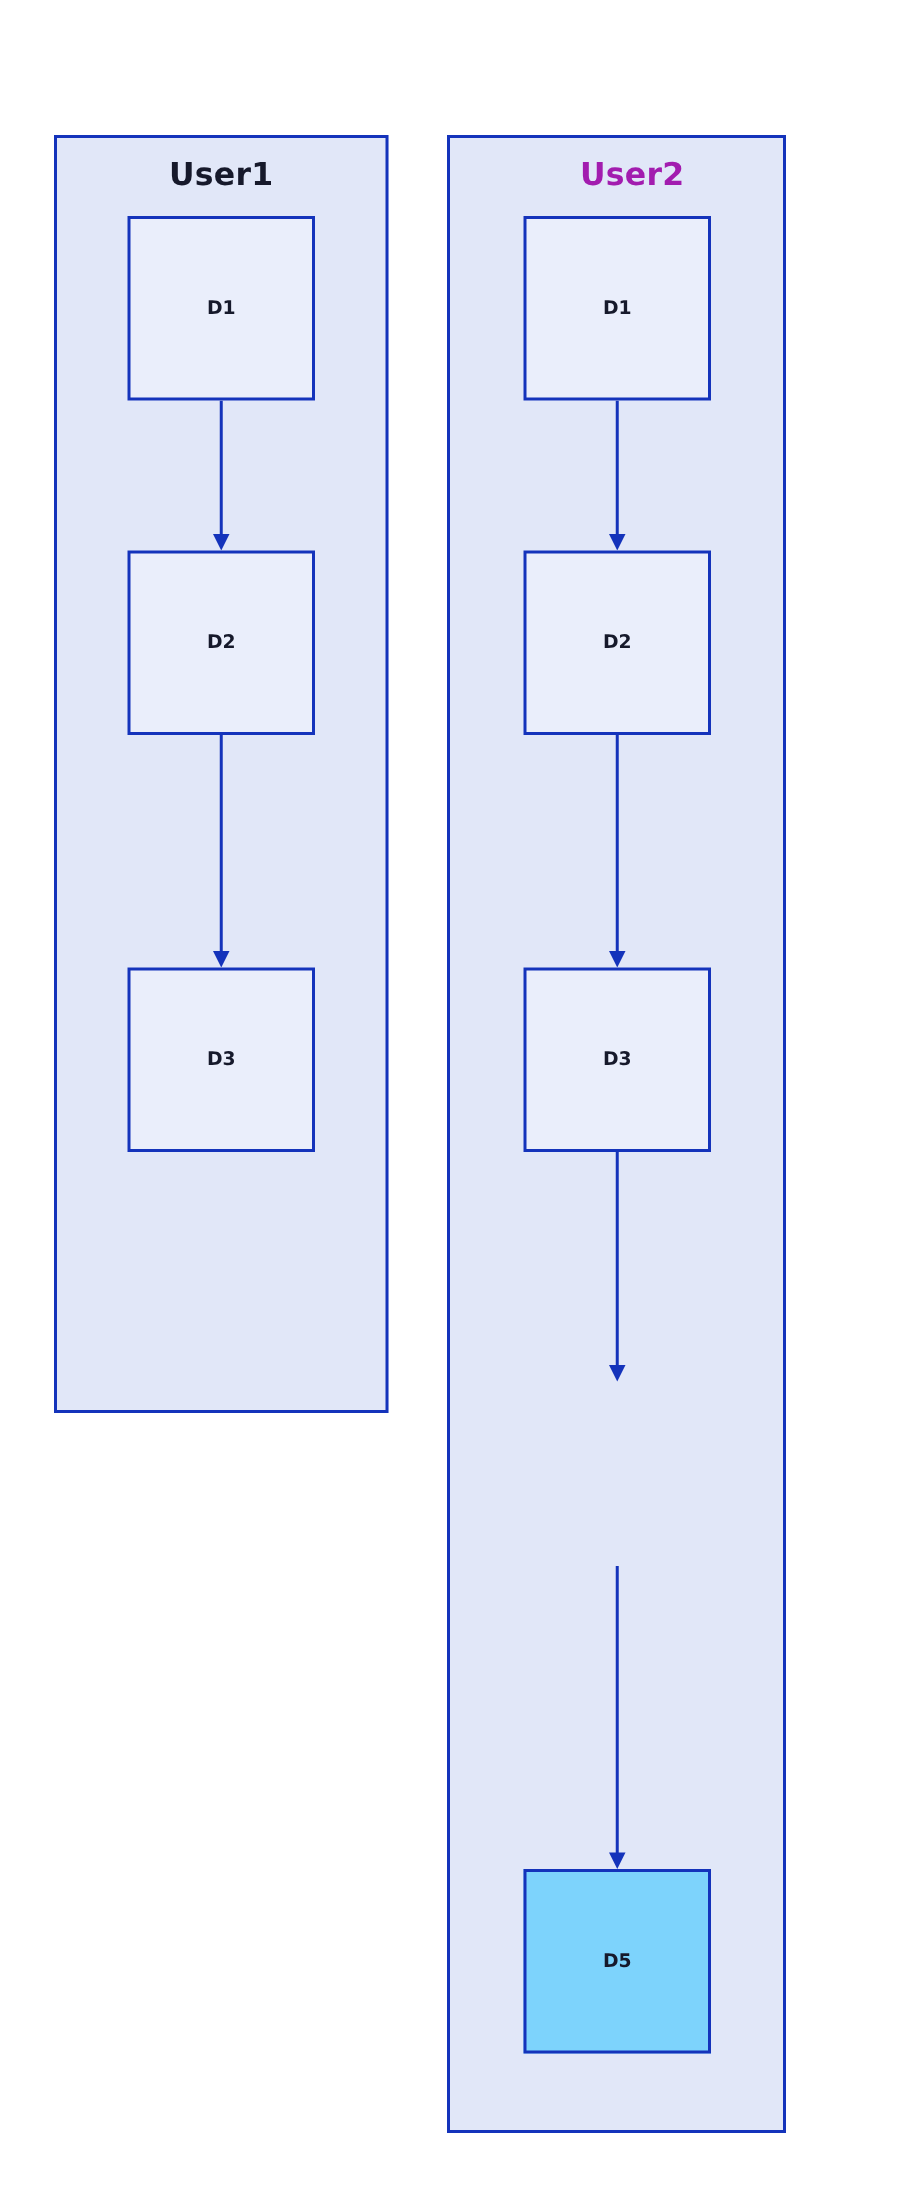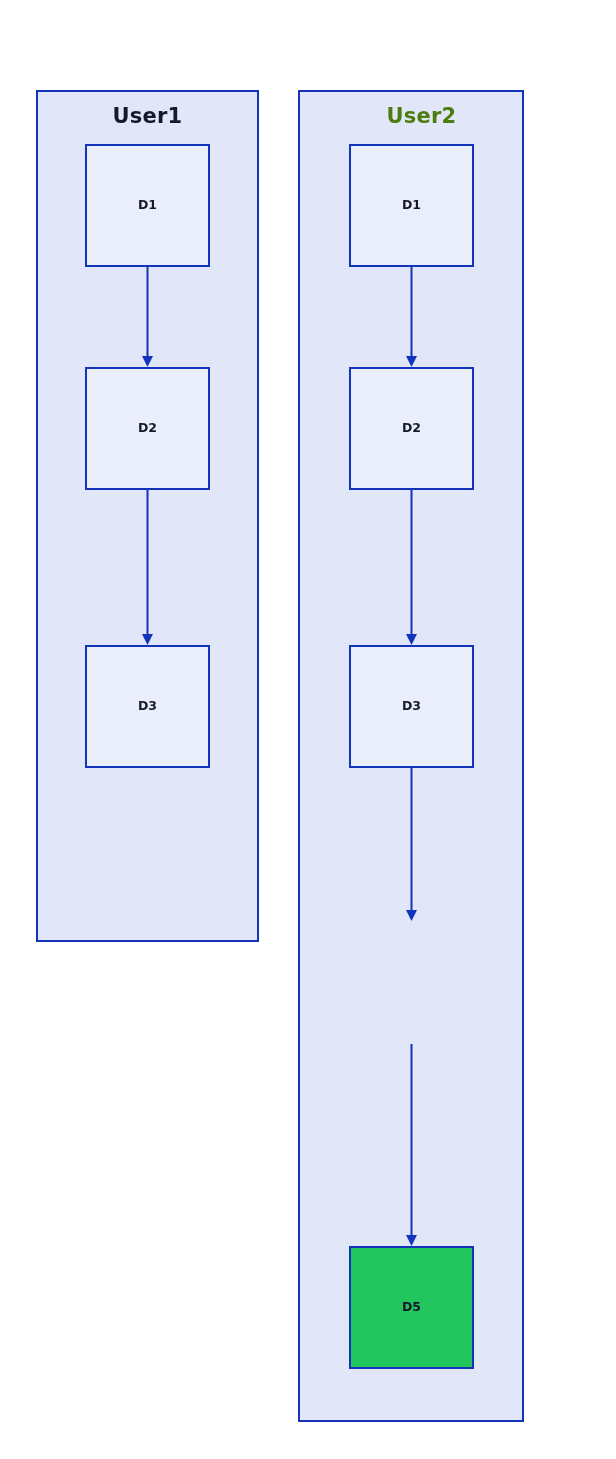--- a/index.html
+++ b/index.html
@@ -97,27 +97,27 @@
     <div class="node-box" style="left: 85px; top: 144px; width: 125px; height: 123px; background: rgb(234, 238, 251); border-color: rgb(20, 51, 187); z-index: 6;">
       <span class="node-label" style="color: rgb(22, 25, 43);">D1</span>
     </div>
     <div class="node-box" style="left: 85px; top: 367px; width: 125px; height: 123px; background: rgb(234, 238, 251); border-color: rgb(20, 51, 187); z-index: 6;">
       <span class="node-label" style="color: rgb(22, 25, 43);">D2</span>
     </div>
     <div class="node-box" style="left: 85px; top: 645px; width: 125px; height: 123px; background: rgb(234, 238, 251); border-color: rgb(20, 51, 187); z-index: 6;">
       <span class="node-label" style="color: rgb(22, 25, 43);">D3</span>
     </div>
     <div class="group-container" style="left: 298px; top: 90px; width: 226px; height: 1332px; background: rgb(225, 231, 248); border-color: rgb(20, 51, 187);">
-      <div class="group-title" style="top: 12px; color: #4d7c0f; margin-left: 21px;">User2</div>
+      <div class="group-title" style="top: 12px; color: #a21caf; margin-left: 21px;">User2</div>
     </div>
     <div class="node-box" style="left: 349px; top: 144px; width: 125px; height: 123px; background: rgb(234, 238, 251); border-color: rgb(20, 51, 187); z-index: 6;">
       <span class="node-label" style="color: rgb(22, 25, 43);">D1</span>
     </div>
     <div class="node-box" style="left: 349px; top: 367px; width: 125px; height: 123px; background: rgb(234, 238, 251); border-color: rgb(20, 51, 187); z-index: 6;">
       <span class="node-label" style="color: rgb(22, 25, 43);">D2</span>
     </div>
     <div class="node-box" style="left: 349px; top: 645px; width: 125px; height: 123px; background: rgb(234, 238, 251); border-color: rgb(20, 51, 187); z-index: 6;">
       <span class="node-label" style="color: rgb(22, 25, 43);">D3</span>
     </div>
-    <div class="node-box" style="left: 349px; top: 1246px; width: 125px; height: 123px; background: #22c55e; border-color: rgb(20, 51, 187); z-index: 6;">
+    <div class="node-box" style="left: 349px; top: 1246px; width: 125px; height: 123px; background: #7dd3fc; border-color: rgb(20, 51, 187); z-index: 6;">
       <span class="node-label" style="color: rgb(22, 25, 43);">D5</span>
     </div>
   </div>
 
 </body></html>

